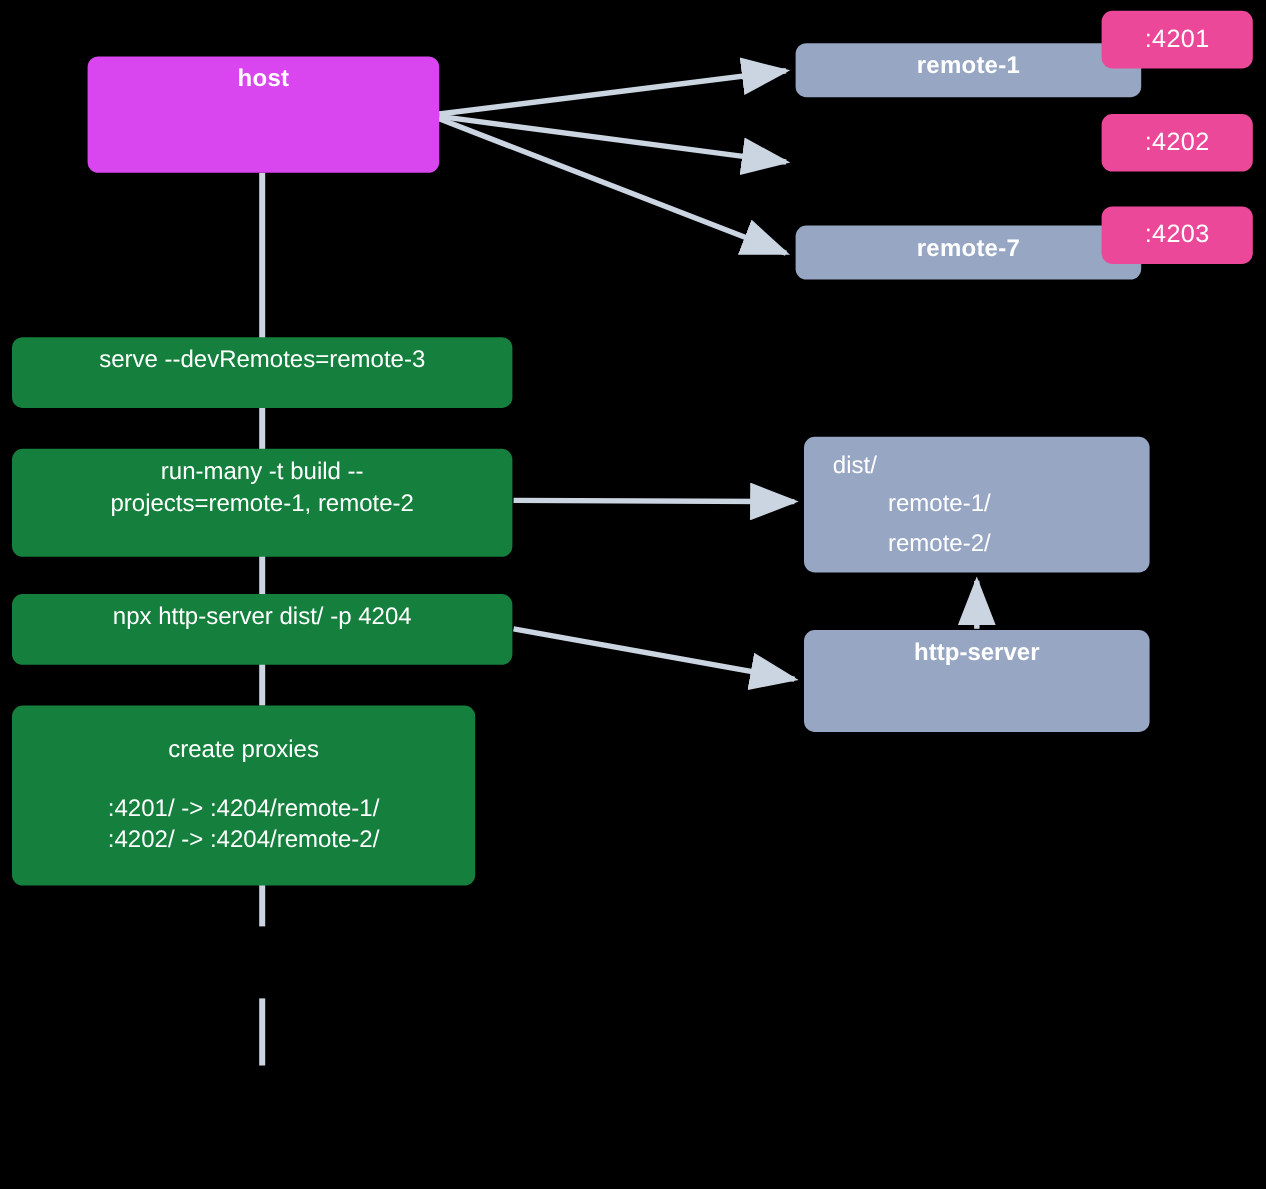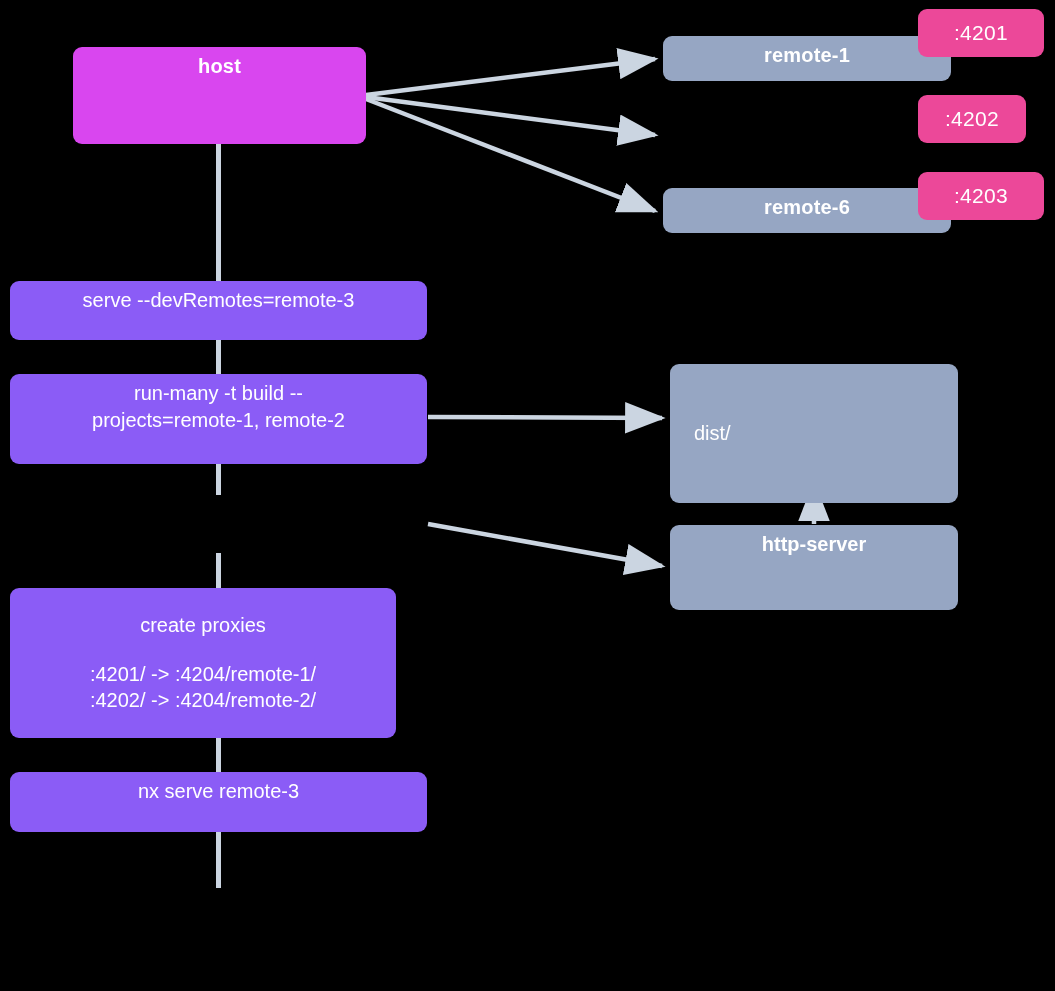--- a/index.html
+++ b/index.html
@@ -61,21 +61,21 @@
   }
   .node.gray {
     background: #96A6C3;
     font-size: 20px;
     font-weight: normal;
   }
   .node.gray.bold {
     font-weight: bold;
   }
   .node.cmd {
-    background: #8b5cf6;
+    background: #15803d;
     font-size: 20px;
     font-weight: normal;
   }
 
   .node.dist {
     justify-content: flex-start;
     text-align: left;
     padding-left: 24px;
     line-height: 1.62;
   }
@@ -143,54 +143,56 @@
     <span>host</span>
   </div>
 
   <div class="node remote" style="left:663px; top:36px; width:288px; height:45px;">
     <span>remote-1</span>
   </div>
   <div class="badge" style="left:918px; top:9px; width:126px; height:48px;">
     <span>:4201</span>
   </div>
 
-  <div class="badge" style="left:918px; top:95px; width:108px; height:48px;">
+  <div class="badge" style="left:918px; top:95px; width:126px; height:48px;">
     <span>:4202</span>
   </div>
 
   <div class="node remote" style="left:663px; top:188px; width:288px; height:45px;">
-    <span>remote-6</span>
+    <span>remote-7</span>
   </div>
   <div class="badge" style="left:918px; top:172px; width:126px; height:48px;">
     <span>:4203</span>
   </div>
 
   <div class="node cmd" style="left:10px; top:281px; width:417px; height:59px;">
     <span>serve --devRemotes=remote-3</span>
   </div>
 
   <div class="node cmd cmd-multiline" style="left:10px; top:374px; width:417px; height:90px;">
     <span>run-many -t build --
 projects=remote-1, remote-2</span>
   </div>
 
+  <div class="node cmd" style="left:10px; top:495px; width:417px; height:59px;">
+    <span>npx http-server dist/ -p 4204</span>
+  </div>
 
   <div class="node cmd" style="left:10px; top:588px; width:386px; height:150px; flex-direction:column; justify-content:center;">
     <span class="proxy-block">create proxies</span>
     <span class="proxy-gap"></span>
     <span class="proxy-block cmd-multiline">:4201/ -&gt; :4204/remote-1/
 :4202/ -&gt; :4204/remote-2/</span>
   </div>
 
-  <div class="node cmd" style="left:10px; top:772px; width:417px; height:60px;">
-    <span>nx serve remote-3</span>
-  </div>
 
 
-  <div class="node gray dist" style="left:670px; top:364px; width:288px; height:139px; flex-direction:column; align-items:flex-start; justify-content:center;">
+  <div class="node gray dist" style="left:670px; top:364px; width:288px; height:113px; flex-direction:column; align-items:flex-start; justify-content:center;">
     <span>dist/</span>
+    <span class="dist-indent cmd-multiline">remote-1/
+remote-2/</span>
   </div>
 
   <div class="node gray bold" style="left:670px; top:525px; width:288px; height:85px;">
     <span>http-server</span>
   </div>
 
 </div>
 
 </body></html>

